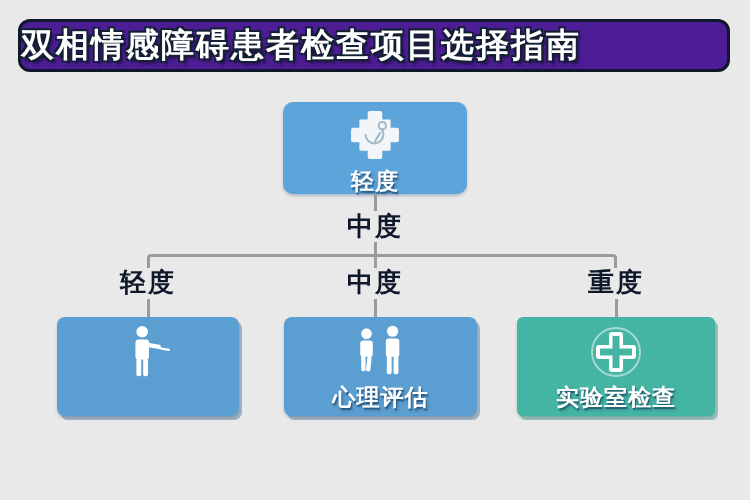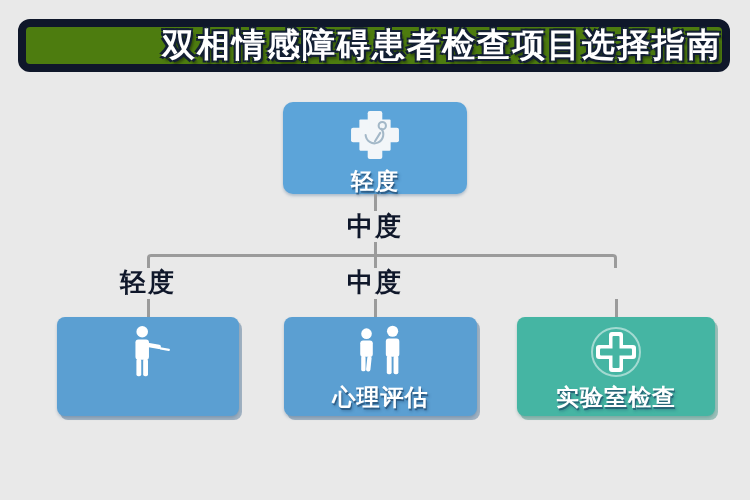--- a/index.html
+++ b/index.html
@@ -1,22 +1,22 @@
 <!DOCTYPE html>
 <html><head>
 <meta charset="utf-8">
 <style>
   html,body{margin:0;padding:0;}
   body{font-family:"Liberation Sans","DejaVu Sans",sans-serif;}
   .stage{position:relative;width:750px;height:500px;background:#e9e9e9;overflow:hidden;}
 
   
   .banner{position:absolute;left:18px;top:19px;width:712px;height:53px;
-    background:#4d7c0f;border:8px solid #0f172a;border-radius:12px;
-    box-sizing:border-box;display:flex;align-items:center;justify-content:flex-end;}
+    background:#4c1d95;border:3px solid #0f172a;border-radius:12px;
+    box-sizing:border-box;display:flex;align-items:center;justify-content:flex-start;}
   .banner .title{color:#fff;font-size:33px;font-weight:bold;letter-spacing:2px;white-space:nowrap;
     text-shadow:-2px -2px 0 #131f33, 2px -2px 0 #131f33, -2px 2px 0 #131f33, 2px 2px 0 #131f33, 3px 4px 3px rgba(0,0,0,.45);}
 
   
   .root-box{position:absolute;left:283px;top:102px;width:184px;height:92px;
     background:#5ca4d9;border-radius:10px;display:flex;flex-direction:column;
     align-items:center;justify-content:flex-start;box-shadow:0 2px 3px rgba(70,110,150,.35);}
   .root-box .node-icon{margin-top:8px;}
   .node-label{color:#fff;font-weight:bold;font-size:23px;letter-spacing:1px;
     text-shadow:1px 2px 0 rgba(21,58,94,.55), 2px 3px 3px rgba(21,58,94,.35);}
@@ -32,21 +32,21 @@
   .sev-label{position:absolute;width:120px;height:36px;display:flex;align-items:center;justify-content:center;
     color:#0f172a;font-size:26px;font-weight:bold;letter-spacing:2px;}
 
   
   .box3d{position:absolute;top:317px;height:99px;border-radius:8px;
     display:flex;flex-direction:column;align-items:center;justify-content:flex-start;}
   .box3d::before{content:"";position:absolute;top:-9px;left:3px;right:3px;height:14px;
     border-radius:6px 6px 3px 3px;transform:skewX(-14deg);transform-origin:50% 100%;z-index:-1;}
   .box-blue{background:#5b9fd2;box-shadow:3px 4px 0 rgba(52,96,134,.4), 0 2px 3px rgba(60,100,140,.3);}
   .box-blue::before{background:#4a87b4;}
-  .box-teal{background:#45b5a3;box-shadow:3px 4px 0 rgba(40,130,114,.4), 0 2px 3px rgba(50,120,110,.3);}
+  .box-teal{background:#45b5a3;box-shadow:3px 4px 0 rgba(40,130,114,.4), 0 2px 3px rgba(50,120,110,.3);border-radius:6px;}
   .box-teal::before{background:#3ba18f;}
   .box3d .node-icon{margin-top:7px;height:56px;display:flex;align-items:center;justify-content:center;}
   .box3d .node-label{margin-top:2px;}
 </style>
 </head>
 <body>
 
 <div class="stage">
 
   <div class="banner">
@@ -75,20 +75,21 @@
   </div>
 
   <div class="line" style="left:374px;top:194px;width:3px;height:17px;"></div>
   <div class="sev-label" style="left:315px;top:208px;">中度</div>
   <div class="line" style="left:374px;top:242px;width:3px;height:12px;"></div>
   <div class="h-conn"></div>
   <div class="line" style="left:374px;top:254px;width:3px;height:14px;"></div>
 
   <div class="sev-label" style="left:88px;top:264px;">轻度</div>
   <div class="sev-label" style="left:315px;top:264px;">中度</div>
+  <div class="sev-label" style="left:556px;top:264px;">重度</div>
 
   <div class="line" style="left:147px;top:299px;width:3px;height:22px;"></div>
   <div class="line" style="left:374px;top:299px;width:3px;height:22px;"></div>
   <div class="line" style="left:615px;top:299px;width:3px;height:22px;"></div>
 
   <div class="box3d box-blue" style="left:57px;width:182px;">
     <span class="node-icon">
       <svg width="52" height="56" viewBox="0 0 52 58">
         <g fill="#ffffff">
           <circle cx="20" cy="8" r="6"></circle>

